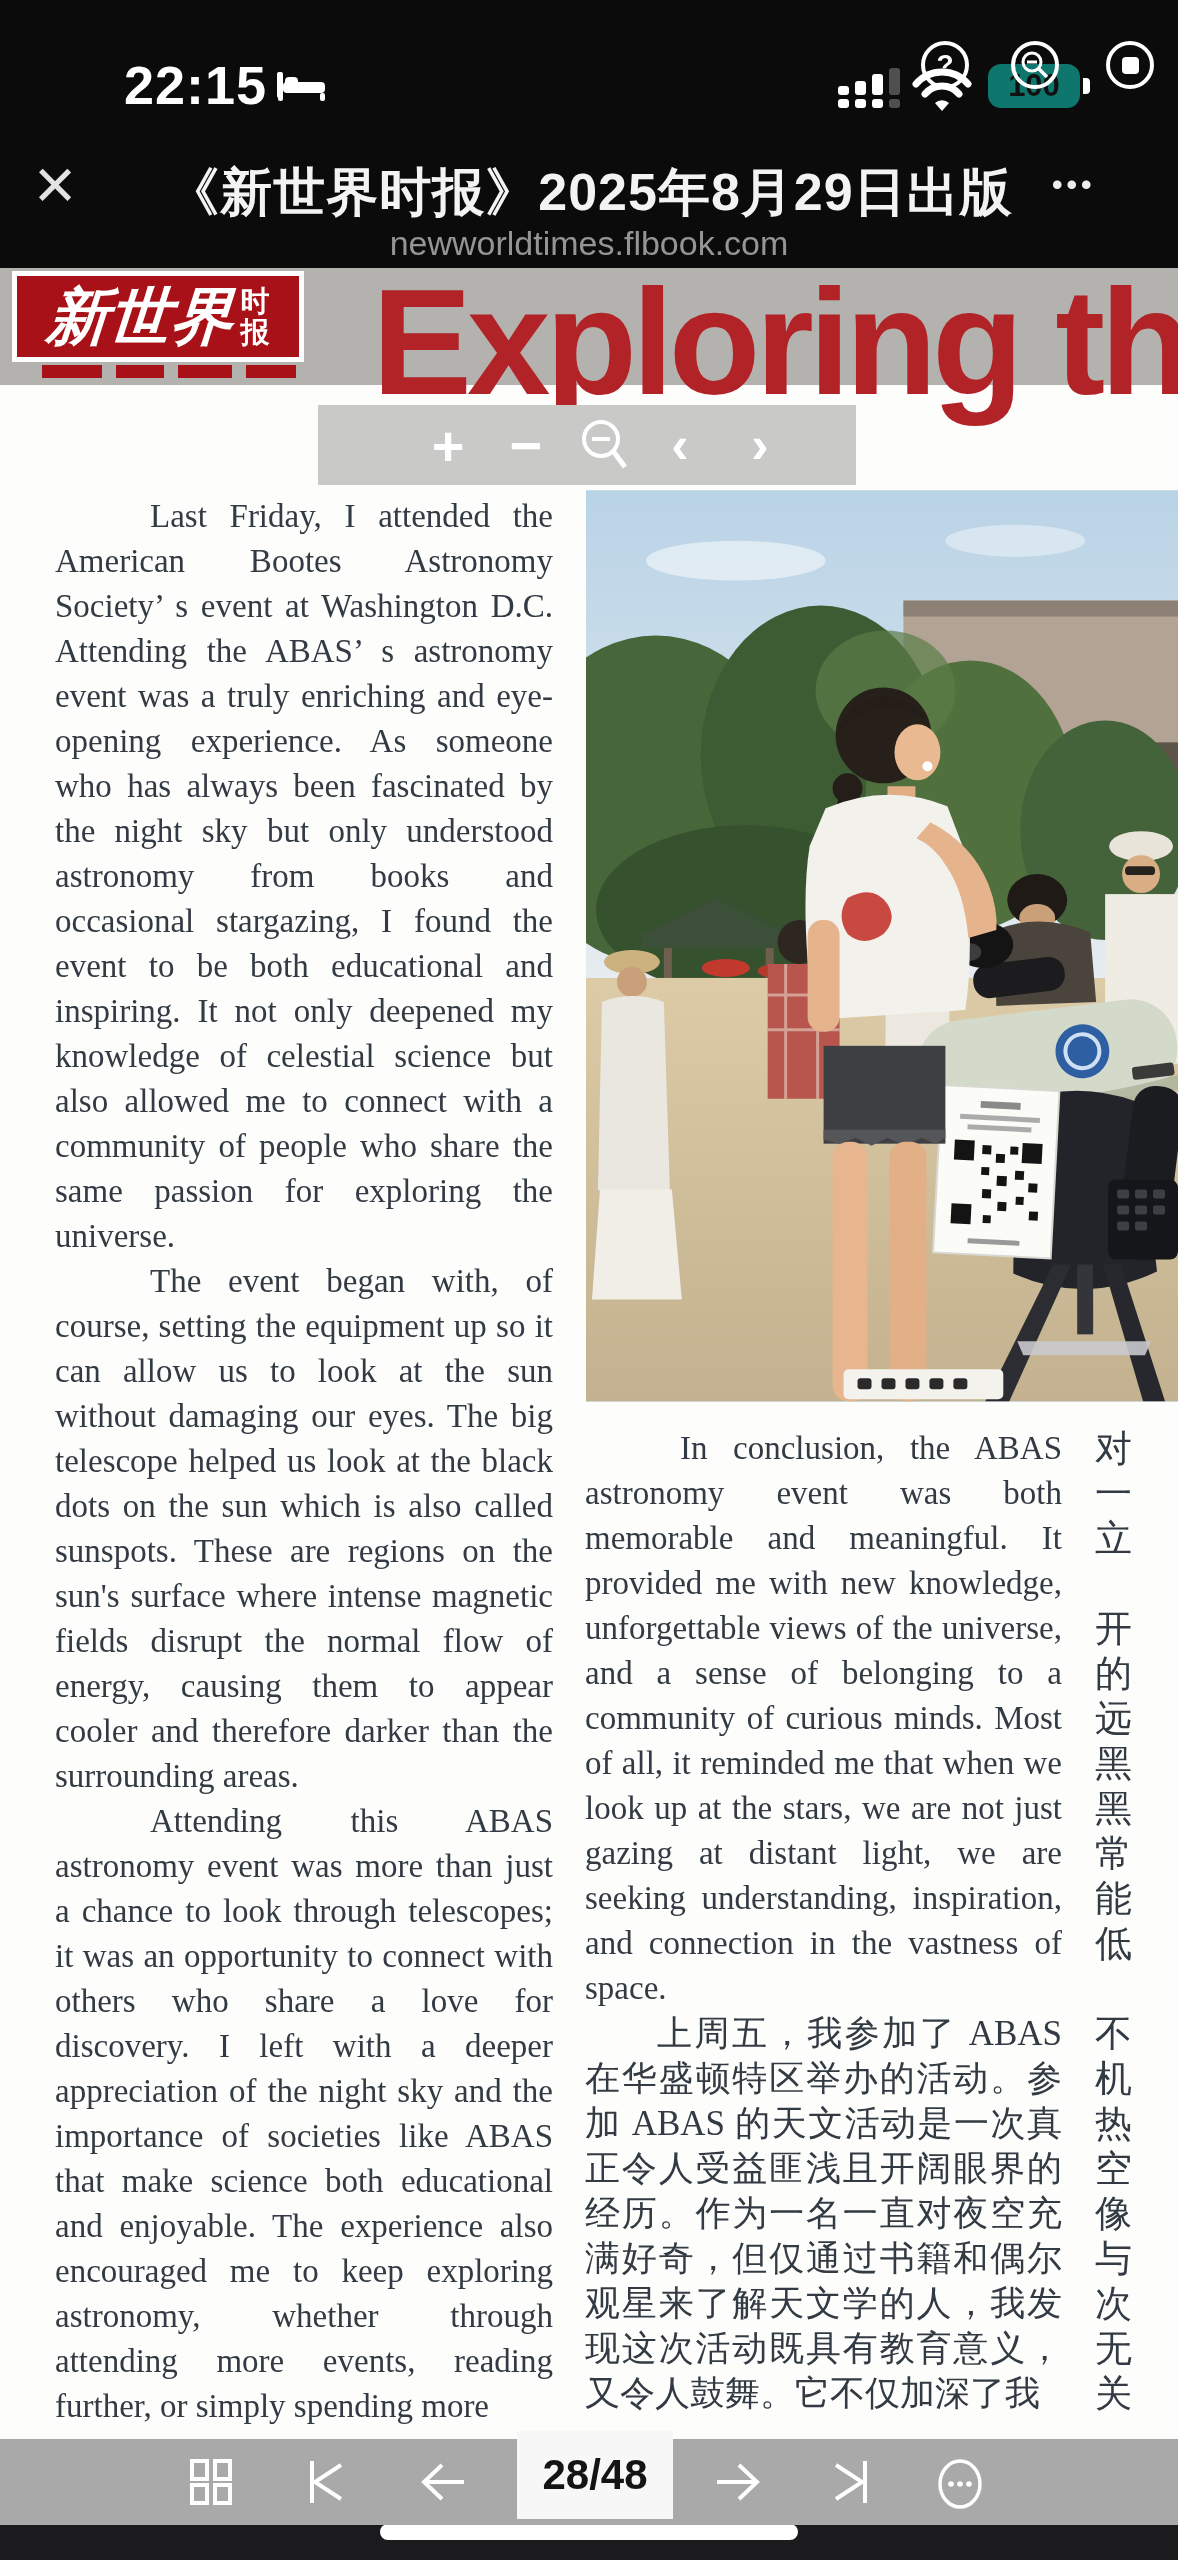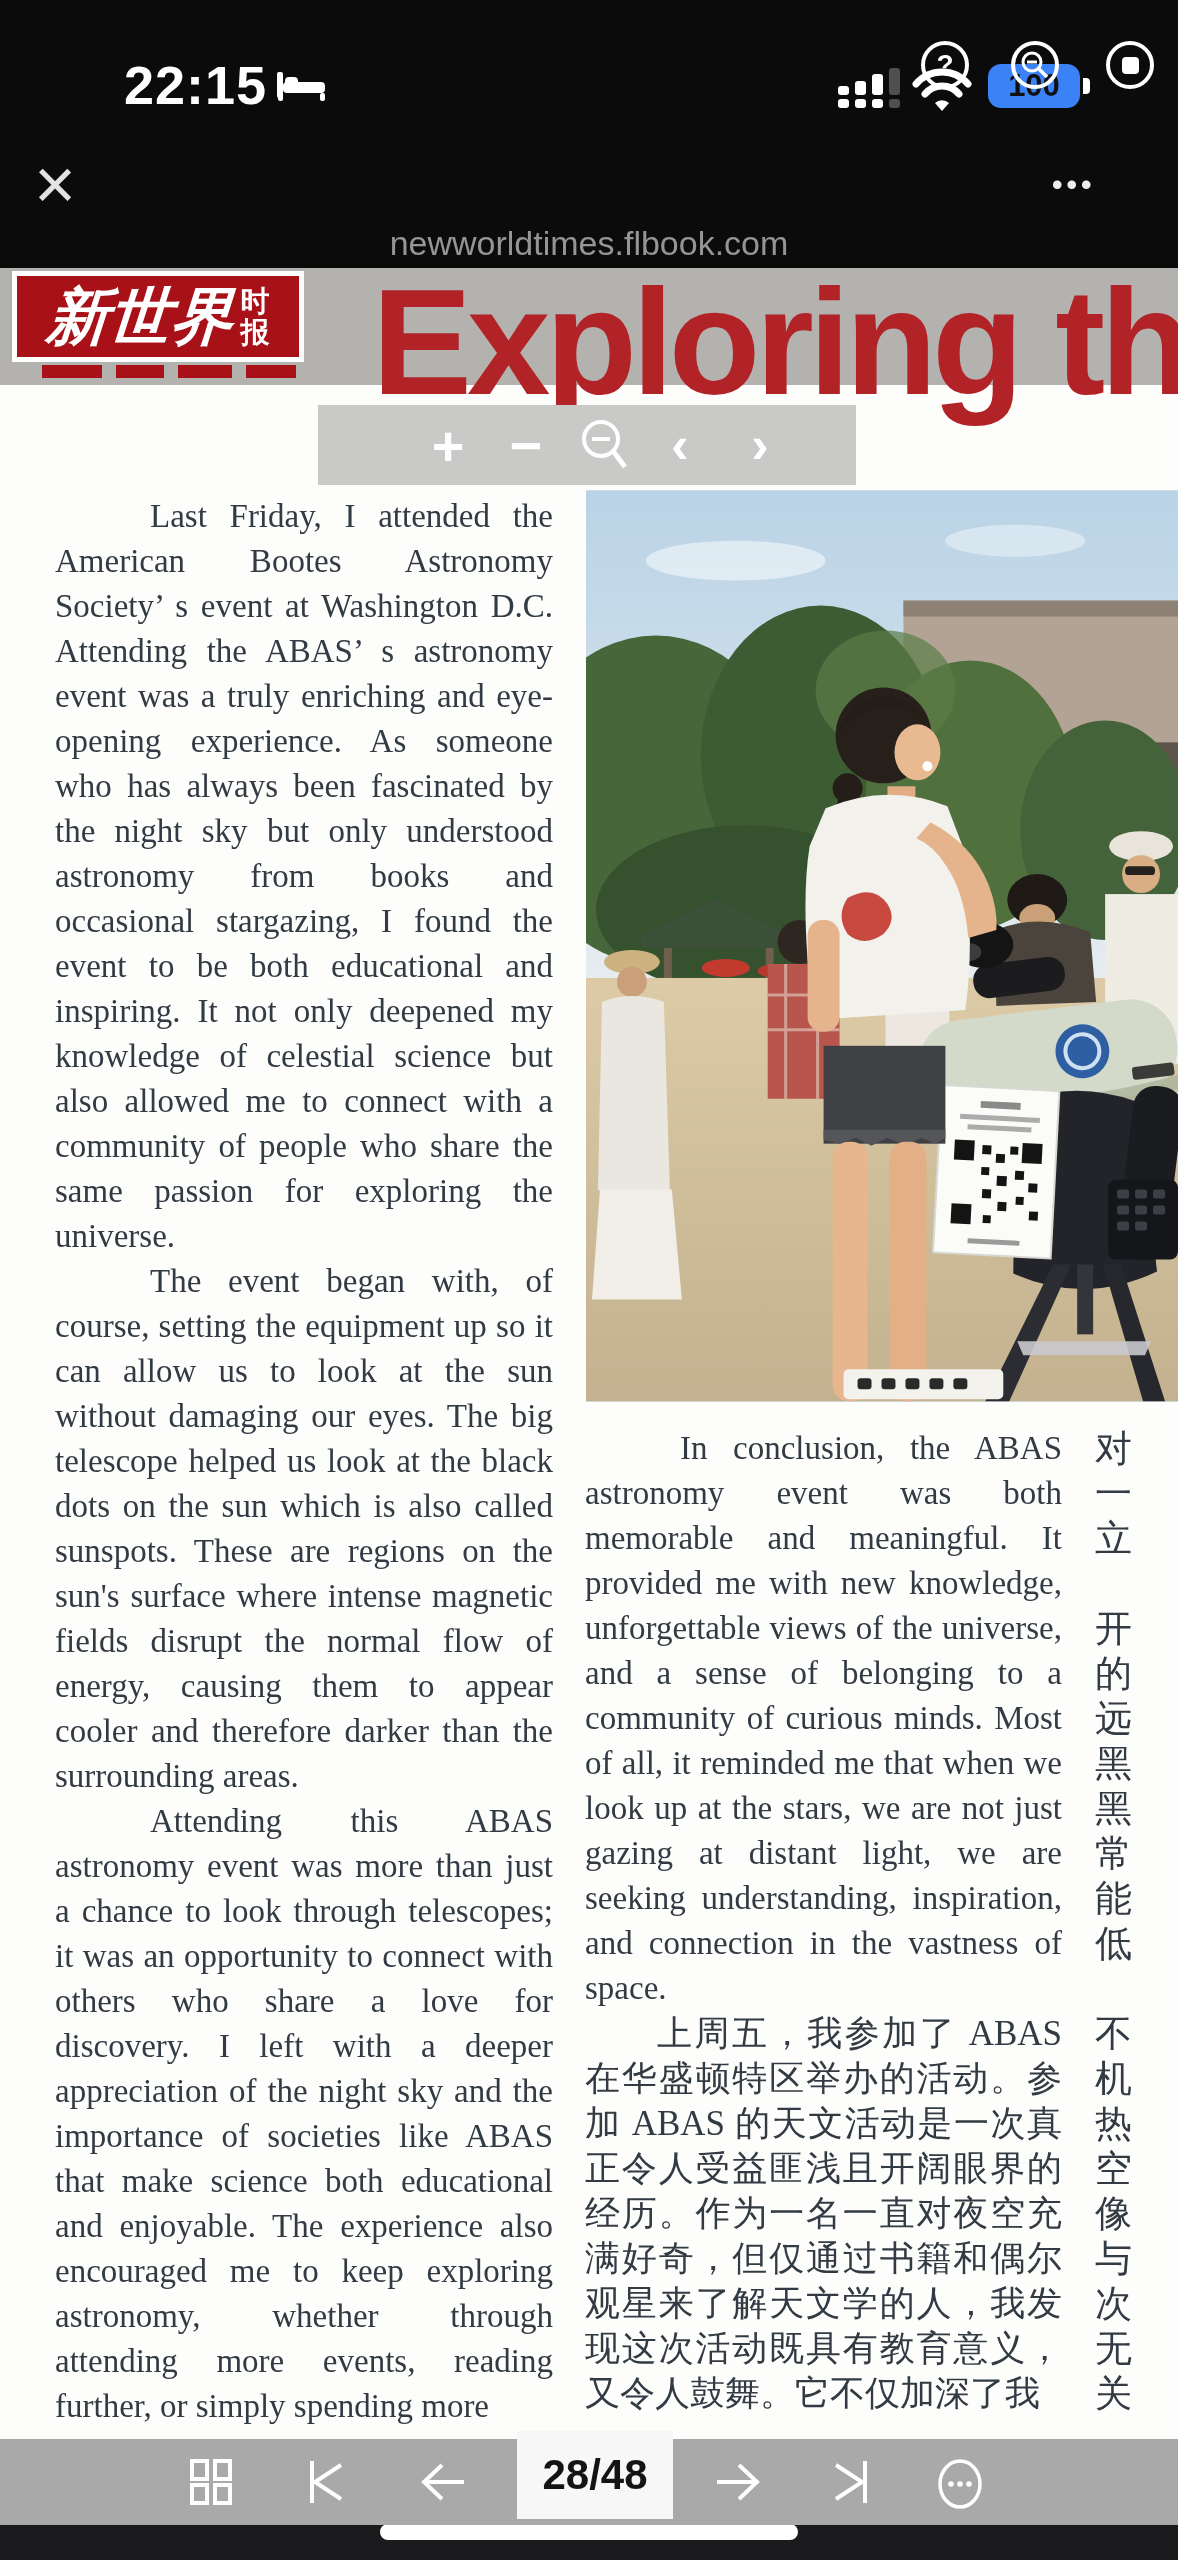--- a/index.html
+++ b/index.html
@@ -8,21 +8,21 @@
   
   .top-black{position:absolute;left:0;top:0;width:1178px;height:268px;background:#0b0b0c;}
   .sb-time{position:absolute;left:124px;top:54px;color:#fff;font-size:54px;font-weight:700;letter-spacing:1px;}
   .sb-bed{position:absolute;left:276px;top:68px;}
   .sb-signal{position:absolute;left:838px;top:70px;display:flex;align-items:flex-end;gap:6px;height:38px;}
   .sig-col{display:flex;flex-direction:column-reverse;gap:4px;width:11px;}
   .sig-dot{width:11px;height:9px;border-radius:3px;background:#fff;}
   .sig-bar{width:11px;border-radius:3px;background:#fff;}
   .sig-dim{background:#4f4f52;}
   .sb-wifi{position:absolute;left:912px;top:68px;}
-  .sb-batt{position:absolute;left:988px;top:64px;width:92px;height:44px;background:#3b82f6;border-radius:13px;
+  .sb-batt{position:absolute;left:988px;top:64px;width:92px;height:44px;background:#0f766e;border-radius:13px;
            display:flex;align-items:center;justify-content:center;color:#111;font-size:31px;font-weight:700;}
   .sb-batt-nub{position:absolute;left:1083px;top:78px;width:7px;height:16px;background:#fff;border-radius:0 4px 4px 0;}
   .hdr-close{position:absolute;left:34px;top:148px;color:#e3e3e3;font-size:72px;font-weight:200;line-height:1;}
   .hdr-title{position:absolute;left:120px;top:158px;width:940px;text-align:center;color:#f3f3f3;
              font-size:52px;font-weight:700;letter-spacing:1px;white-space:nowrap;}
   .hdr-more{position:absolute;left:1052px;top:168px;color:#eee;font-size:30px;font-weight:700;letter-spacing:4px;}
   .hdr-url{position:absolute;left:0;top:224px;width:1178px;text-align:center;color:#959595;font-size:34px;}
   
   .masthead{position:absolute;left:0;top:268px;width:1178px;height:117px;background:#b4b2ae;z-index:4;}
   .logo-box{position:absolute;left:12px;top:3px;width:292px;height:91px;background:#a81117;border:5px solid #fff;
@@ -114,20 +114,21 @@
         <path d="M13 26 a22 22 0 0 1 34 0" stroke="#fff" stroke-width="7" fill="none" stroke-linecap="round"></path>
         <path d="M23 35 a10 10 0 0 1 14 0 l-7 8 z" fill="#fff"></path>
       </svg>
     </div>
     <div class="sb-batt">
       <span>100</span>
     </div>
     <div class="sb-batt-nub"></div>
 
     <div class="hdr-close">×</div>
+    <div class="hdr-title">《新世界时报》2025年8月29日出版</div>
     <div class="hdr-more">•••</div>
     <div class="hdr-url">newworldtimes.flbook.com</div>
   </div>
 
   <div class="page">
 
     <div class="photo">
       <svg width="592" height="912" viewBox="0 0 593 912">
         <defs>
           <linearGradient id="skyg" x1="0" y1="0" x2="0" y2="1">

